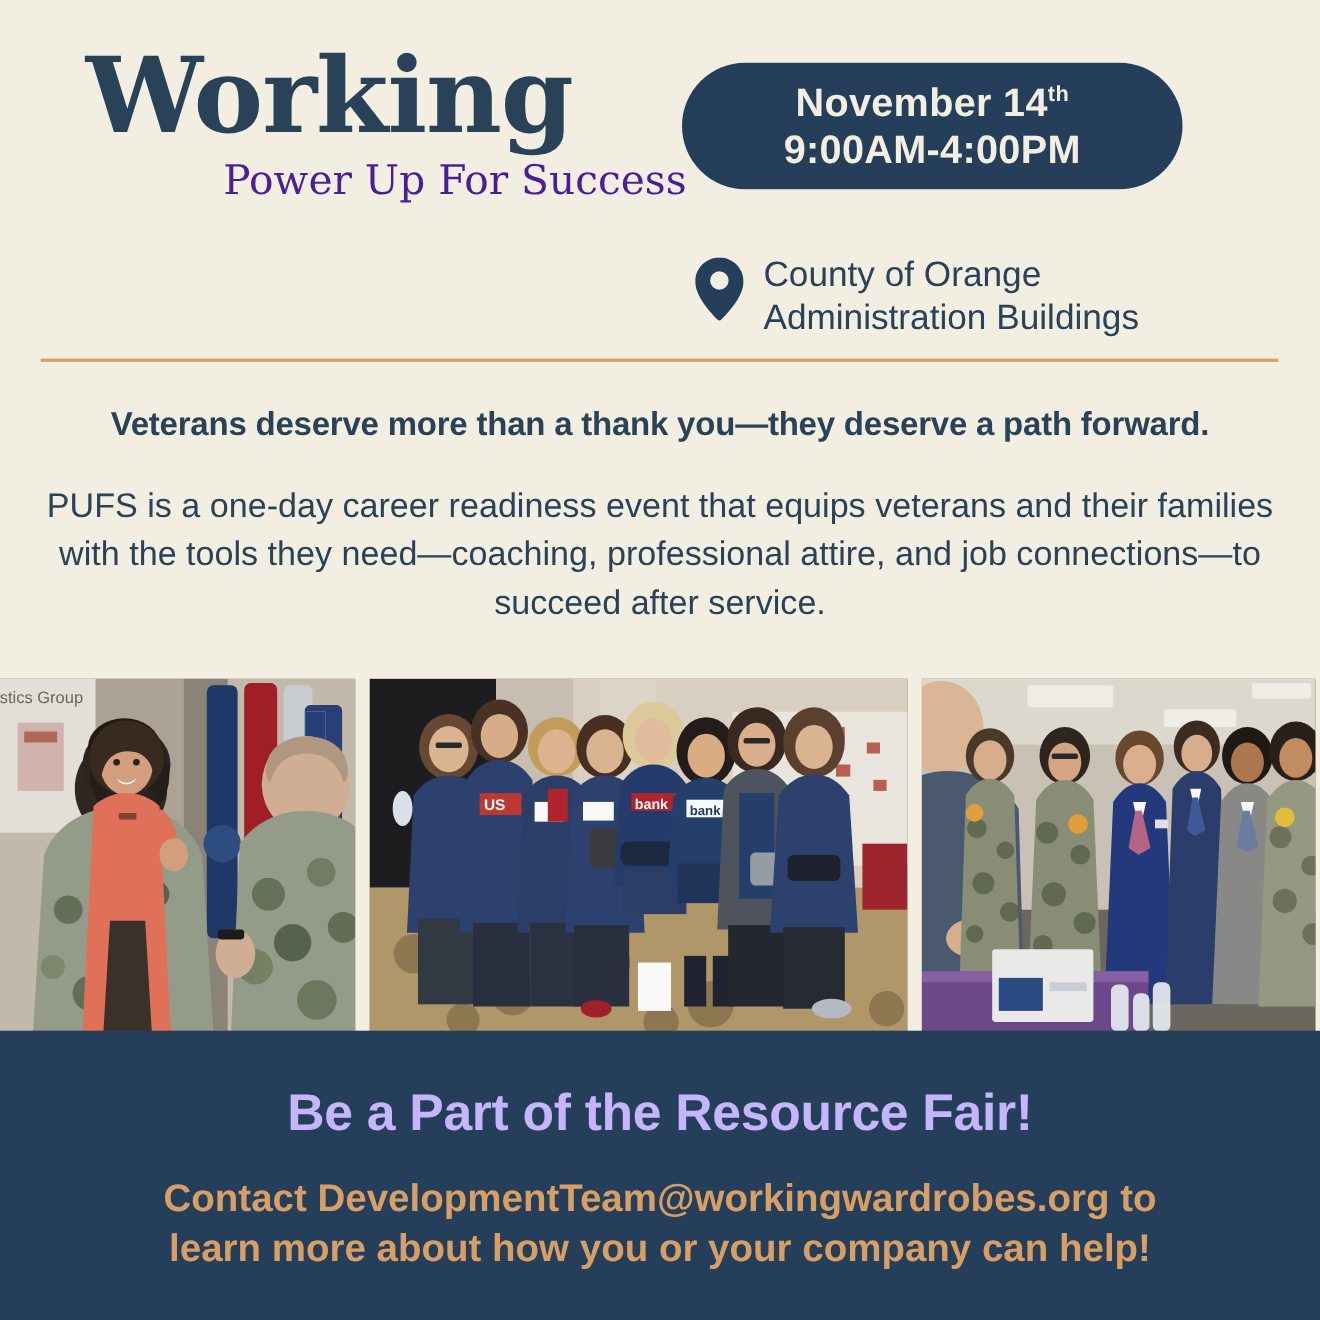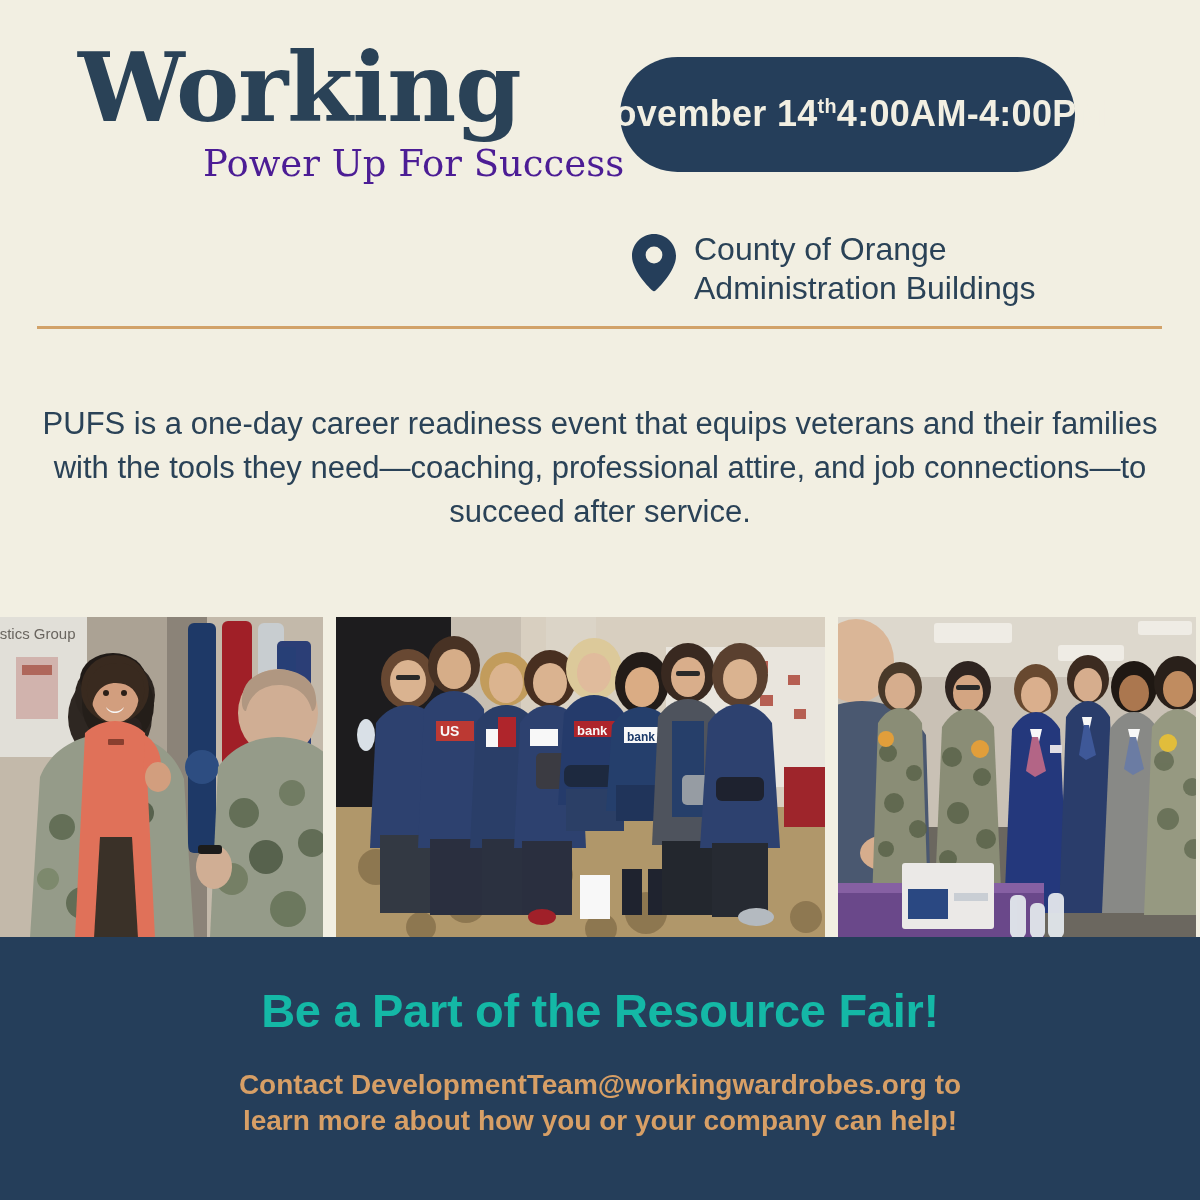--- a/index.html
+++ b/index.html
@@ -60,21 +60,21 @@
 
   .date-pill {
     position: absolute;
     left: 620px;
     top: 57px;
     width: 455px;
     height: 115px;
     background: #253E5A;
     border-radius: 58px;
     display: flex;
-    flex-direction: row;
+    flex-direction: column;
     align-items: center;
     justify-content: center;
   }
   .date-line {
     color: #F2EFE2;
     font-weight: 700;
     font-size: 36px;
     line-height: 1.18;
     letter-spacing: 0.3px;
     white-space: nowrap;
@@ -159,70 +159,71 @@
   .footer {
     position: absolute;
     left: 0;
     top: 937px;
     width: 1200px;
     height: 263px;
     background: #253E5A;
     text-align: center;
   }
   .footer-heading {
-    color: #14b8a6;
+    color: #c4b5fd;
     font-size: 47px;
     font-weight: 700;
     letter-spacing: -0.3px;
     margin: 48px 0 0;
     line-height: 1.1;
   }
   .footer-body {
     color: #D79F66;
-    font-size: 28px;
+    font-size: 35px;
     font-weight: 700;
     line-height: 1.3;
     margin: 30px auto 4px;
     width: 1060px;
   }
 </style>
 </head>
 <body>
 
 <div class="flyer">
 
   <div class="header">
 
     <div class="logo-block">
       <div class="logo-line">Working</div>
       <div class="logo-tagline">Power Up For Success</div>
     </div>
 
     <div class="date-pill">
       <div class="date-line"><span>November 14</span><sup>th</sup></div>
-      <div class="date-line">4:00AM-4:00PM</div>
+      <div class="date-line">9:00AM-4:00PM</div>
     </div>
 
     <div class="location">
       <span class="pin-icon">
         <svg width="44" height="58" viewBox="0 0 44 58" aria-hidden="true">
           <path d="M22 0C9.85 0 0 9.85 0 22c0 15.5 19.3 33.6 20.12 34.37a2.75 2.75 0 0 0 3.76 0C24.7 55.6 44 37.5 44 22 44 9.85 34.15 0 22 0z" fill="#253E5A"></path>
           <circle cx="22" cy="21" r="8.4" fill="#F2EFE2"></circle>
         </svg>
       </span>
       <span class="location-text">
         <span>County of Orange</span><br>
         <span>Administration Buildings</span>
       </span>
     </div>
 
     <div class="divider"></div>
   </div>
 
   <div class="copy">
+    <p class="headline">Veterans deserve more than a thank you—they deserve a path forward.</p>
     <p class="paragraph">PUFS is a one-day career readiness event that equips veterans and their families with the tools they need—coaching, professional attire, and job connections—to succeed after service.</p>
   </div>
 
   <div class="photo-strip">
 
     <div class="photo photo-left">
       <svg width="341" height="321" viewBox="0 0 341 321" preserveAspectRatio="xMidYMid slice" aria-hidden="true">
         <rect width="341" height="321" fill="#c9bfb0"></rect>
         <rect x="0" y="0" width="105" height="140" fill="#e9e6e0"></rect>
         <text x="6" y="22" font-family="Liberation Sans, sans-serif" font-size="15" fill="#6c6862">gistics Group</text>

